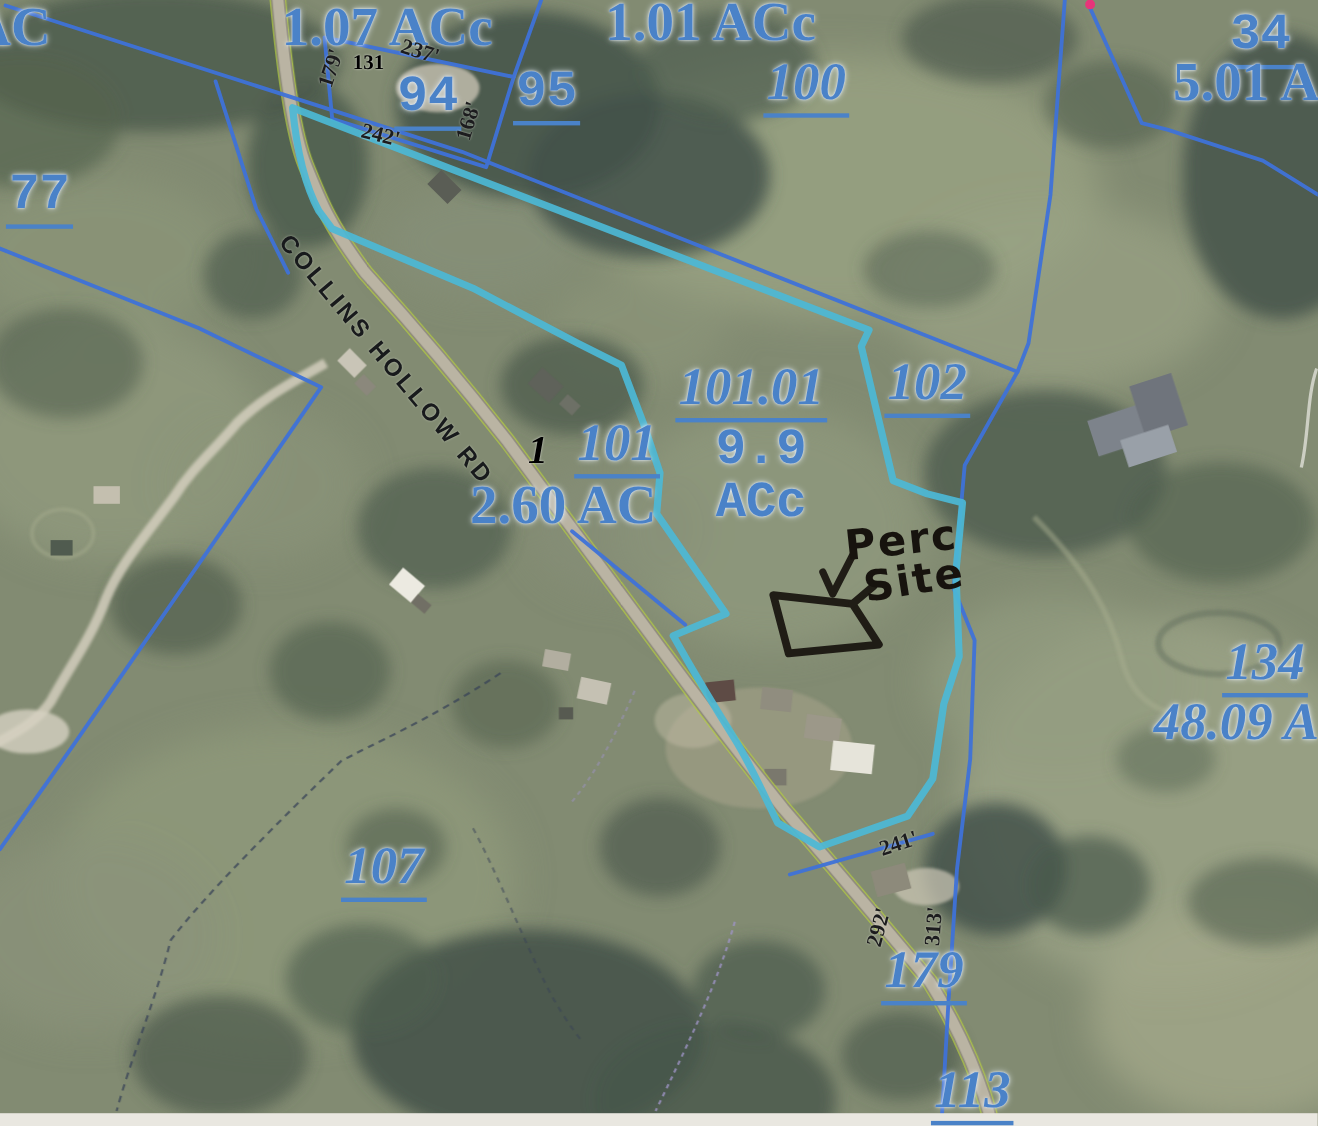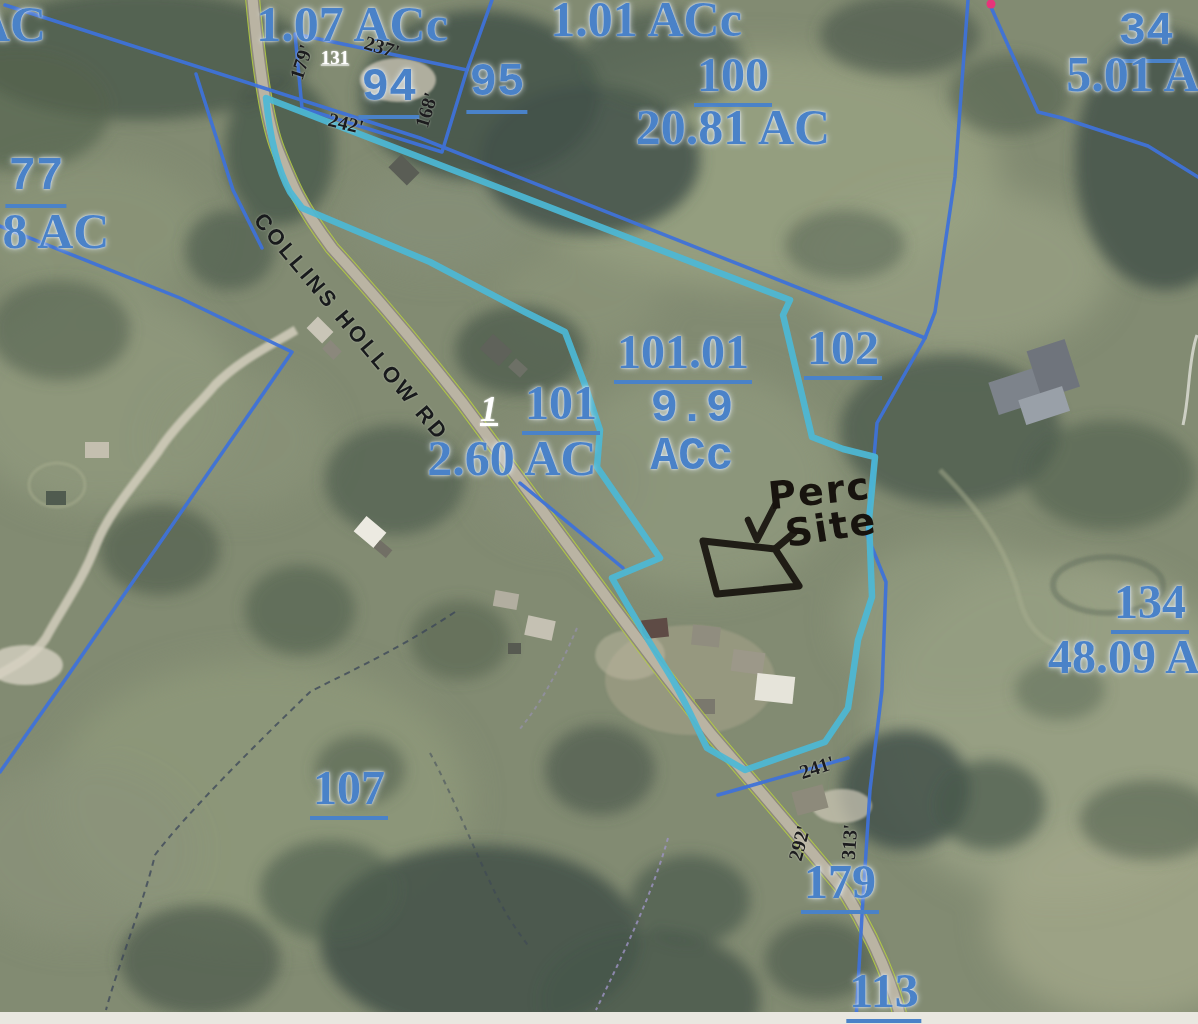--- a/index.html
+++ b/index.html
@@ -3,26 +3,26 @@
 <meta charset="utf-8">
 <style>
   html,body{margin:0;padding:0;background:#555;}
   #stage{position:relative;width:1198px;height:1024px;overflow:hidden;
          font-family:"Liberation Serif",serif;background:#828b72;}
   #stage svg{position:absolute;left:0;top:0;}
   .layer{position:absolute;left:0;top:0;width:100%;height:100%;}
   .lbl{position:absolute;transform:translate(-50%,-50%) rotate(var(--r,0deg));
        color:#4a82c8;font-weight:bold;white-space:nowrap;line-height:1;
        text-shadow:0 0 2px rgba(255,255,255,.95),0 0 6px rgba(235,245,255,.85),0 0 1px #2a5ea8;}
-  .sz50{font-size:50px;} .sz48{font-size:48px;} .sz46{font-size:46px;font-family:Liberation Mono, monospace;}
+  .sz50{font-size:50px;} .sz48{font-size:48px;font-style:italic;} .sz46{font-size:46px;font-family:Liberation Mono, monospace;}
   .u{display:inline-block;border-bottom:4px solid currentColor;padding:0 3px 4px;}
   .meas{position:absolute;transform:translate(-50%,-50%) rotate(var(--r,0deg));
         color:#1c1c1e;font-size:20px;font-weight:bold;white-space:nowrap;line-height:1;
         text-shadow:0 0 2px rgba(235,235,225,.7);}
-  .red{color:#ffffff;text-shadow:0 0 2px rgba(255,255,255,.8);text-decoration:underline;}
+  .red{color:#000000;text-shadow:0 0 2px rgba(255,255,255,.8);}
   .roadname{position:absolute;left:268px;top:208px;transform:rotate(50deg);transform-origin:0 0;
         color:#181a1c;font-family:"Liberation Sans",sans-serif;font-size:22px;font-weight:600;
         letter-spacing:3px;white-space:nowrap;text-shadow:0 0 2px rgba(225,228,215,.6);}
   .ink{position:absolute;color:#17130e;font-family:"DejaVu Sans",sans-serif;font-weight:bold;
         white-space:nowrap;line-height:1;transform:rotate(var(--r,0deg));letter-spacing:2px;}
 </style>
 </head>
 <body>
 
 <div id="stage">
@@ -171,27 +171,25 @@
 
   <div class="layer">
     <div class="lbl sz50" style="left:10px;top:24px">AC</div>
     <div class="lbl sz50" style="left:352px;top:24px">1.07 ACc</div>
     <div class="lbl sz50" style="left:646px;top:19px">1.01 ACc</div>
 
     <div class="lbl sz46" style="left:1146px;top:36px"><span class="u">34</span></div>
     <div class="lbl sz50" style="left:1133px;top:74px">5.01 A</div>
 
     <div class="lbl sz46" style="left:36px;top:181px"><span class="u">77</span></div>
-    <div class="lbl sz50" style="left:56px;top:231px">8 AC</div>
 
     <div class="lbl sz46" style="left:389px;top:92px"><span class="u">94</span></div>
     <div class="lbl sz46" style="left:497px;top:87px"><span class="u">95</span></div>
 
     <div class="lbl sz48" style="left:733px;top:79px"><span class="u">100</span></div>
-    <div class="lbl sz50" style="left:733px;top:127px">20.81 AC</div>
 
     <div class="lbl sz48" style="left:561px;top:407px"><span class="u">101</span></div>
     <div class="lbl sz50" style="left:512px;top:458px">2.60 AC</div>
 
     <div class="lbl sz48" style="left:683px;top:356px"><span class="u">101.01</span></div>
     <div class="lbl sz46" style="left:692px;top:409px">9.9</div>
     <div class="lbl sz46" style="left:692px;top:457px">ACc</div>
 
     <div class="lbl sz48" style="left:843px;top:352px"><span class="u">102</span></div>
 

